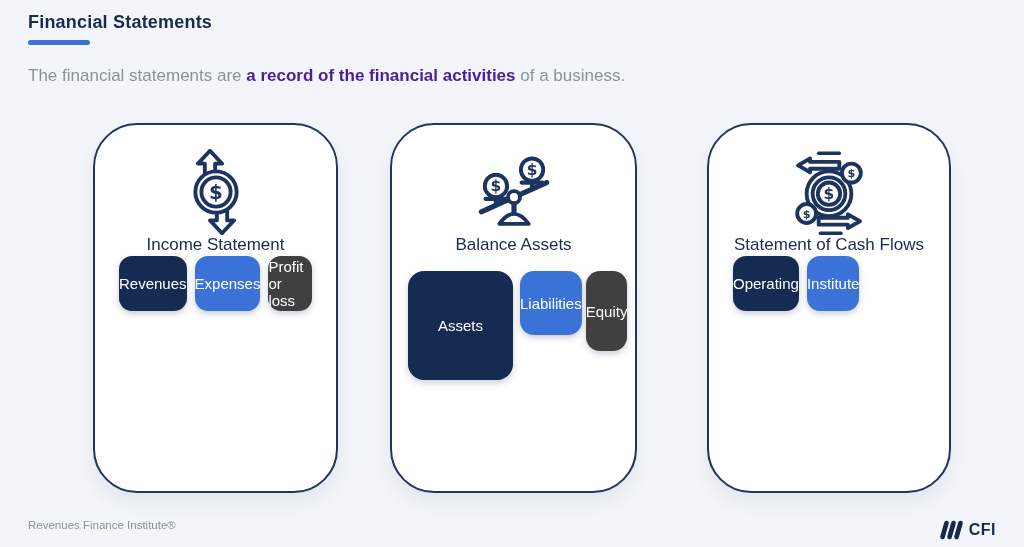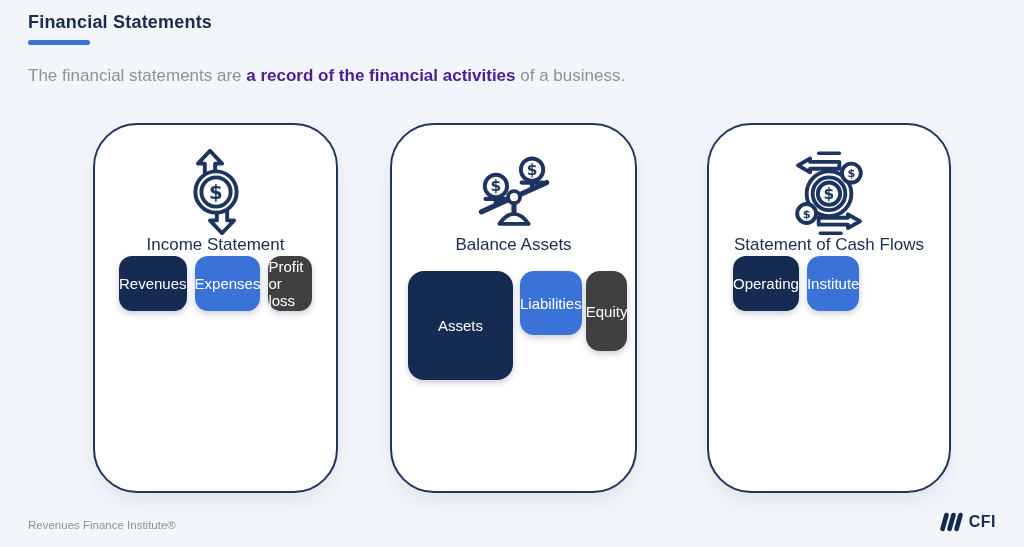--- a/index.html
+++ b/index.html
@@ -70,21 +70,21 @@
   }
   .bs-right { flex: 1; display: flex; gap: 4px; }
   .bs-liabilities { height: 64px; border-radius: 14px; }
   .bs-equity { height: 80px; border-radius: 14px; }
 
   .footer-text {
     position: absolute; left: 28px; bottom: 16px;
     font-size: 11.5px; color: #8A929C;
   }
   .logo {
-    position: absolute; right: 28px; bottom: 14px;
+    position: absolute; right: 28px; bottom: 6px;
     display: flex; align-items: center; gap: 4px;
   }
   .logo-text {
     font-size: 16px; font-weight: 700; color: #152B4E; letter-spacing: 0.5px;
   }
   svg text.dollar {
     font-family: "DejaVu Sans", sans-serif; font-weight: 700; fill: #1D3461;
   }
 </style>
 </head>

